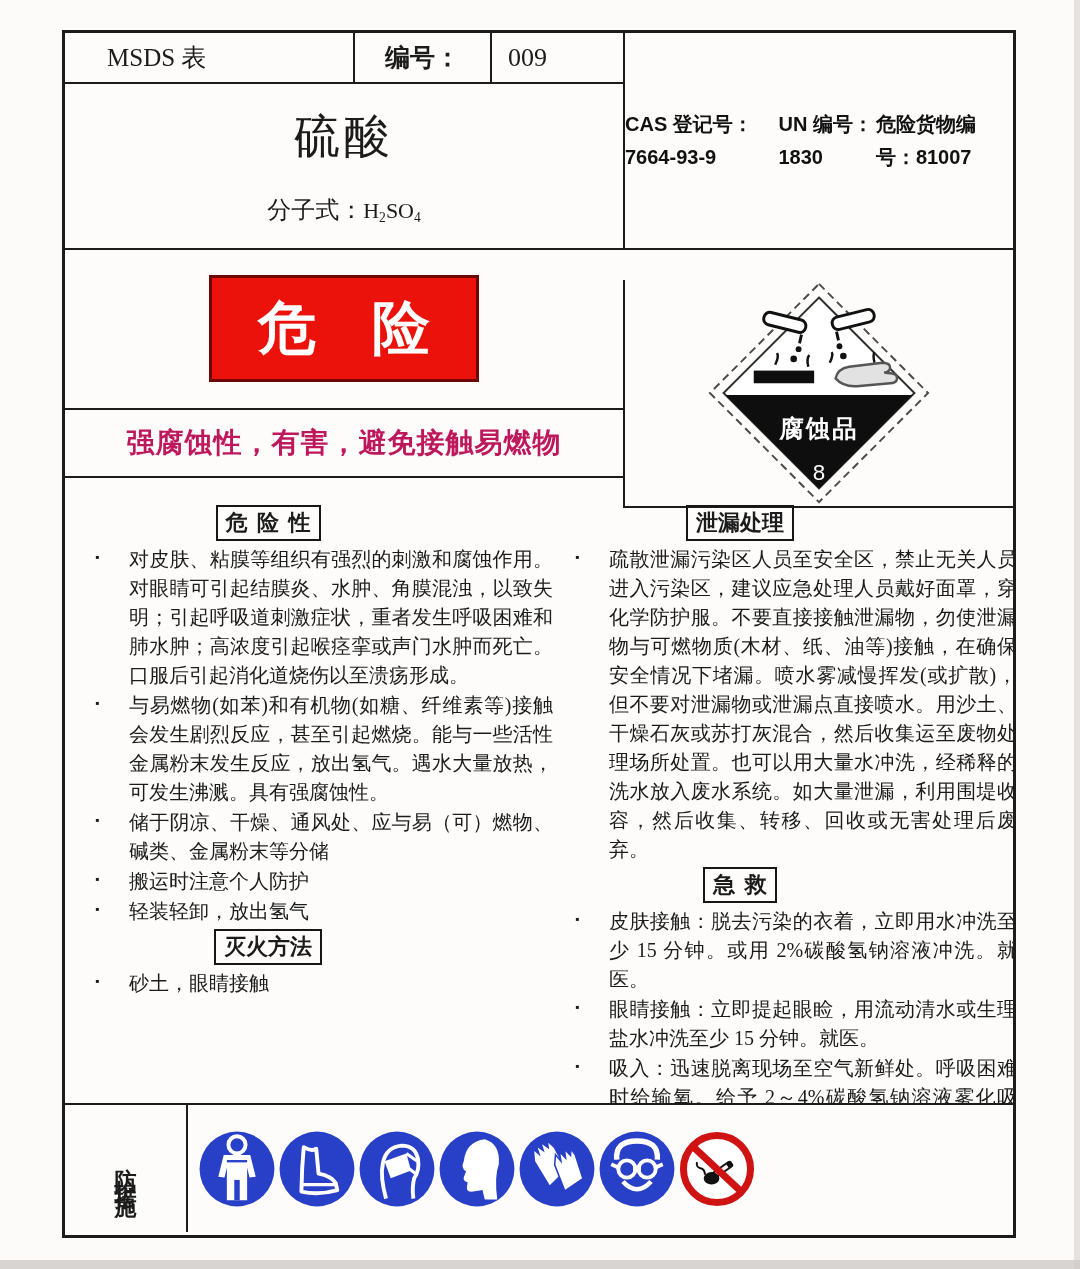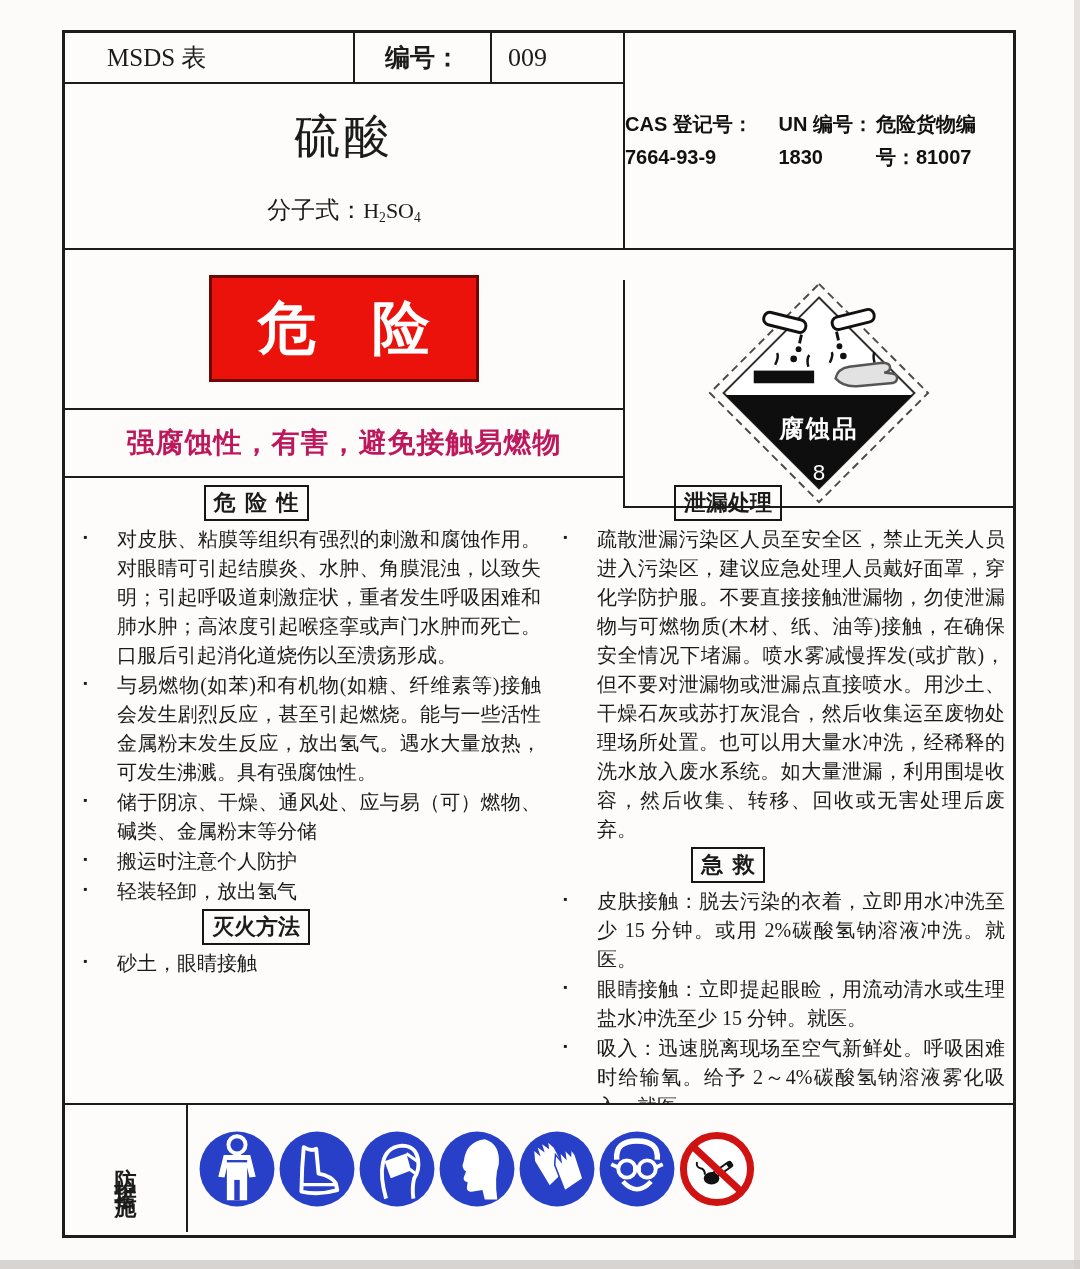--- a/index.html
+++ b/index.html
@@ -36,21 +36,21 @@
               border:3px solid #6e0703;display:flex;align-items:center;justify-content:space-around;
               padding:0 18px;}
   .danger-box span{color:#ffffff;font-size:58px;font-weight:bold;font-family:"Liberation Sans", sans-serif;}
   
   .c-warning{left:0;top:377px;width:558px;height:68px;line-height:66px;text-align:center;
              color:#be185d;font-size:28px;font-weight:bold;letter-spacing:1px;}
   
   .c-pictogram{left:558px;top:217px;width:390px;height:228px;display:flex;align-items:center;justify-content:center;margin-top:30px;}
   
   .c-body{left:0;top:445px;width:948px;height:627px;}
-  .col{position:absolute;top:4px;bottom:0;font-size:20px;line-height:29px;text-align:justify;overflow:hidden;}
+  .col{position:absolute;top:24px;bottom:0;font-size:20px;line-height:29px;text-align:justify;overflow:hidden;margin-left:12px;}
   .col-left{left:10px;width:466px;}
   .col-right{left:490px;width:450px;}
   .sec-head{display:flex;justify-content:center;padding-right:104px;margin:3px 0 4px 0;}
   .sec-head b{display:inline-block;border:2px solid #161616;padding:0px 8px;font-size:22px;
               font-weight:bold;line-height:32px;white-space:nowrap;word-spacing:4px;}
   .bullet{position:relative;padding-left:42px;margin:0 0 1px 0;}
   .bm{position:absolute;left:8px;top:-2px;font-size:12px;}
   
   .c-prot-label{left:0;top:1072px;width:123px;height:127px;display:flex;flex-direction:column;
                 align-items:center;justify-content:center;}

